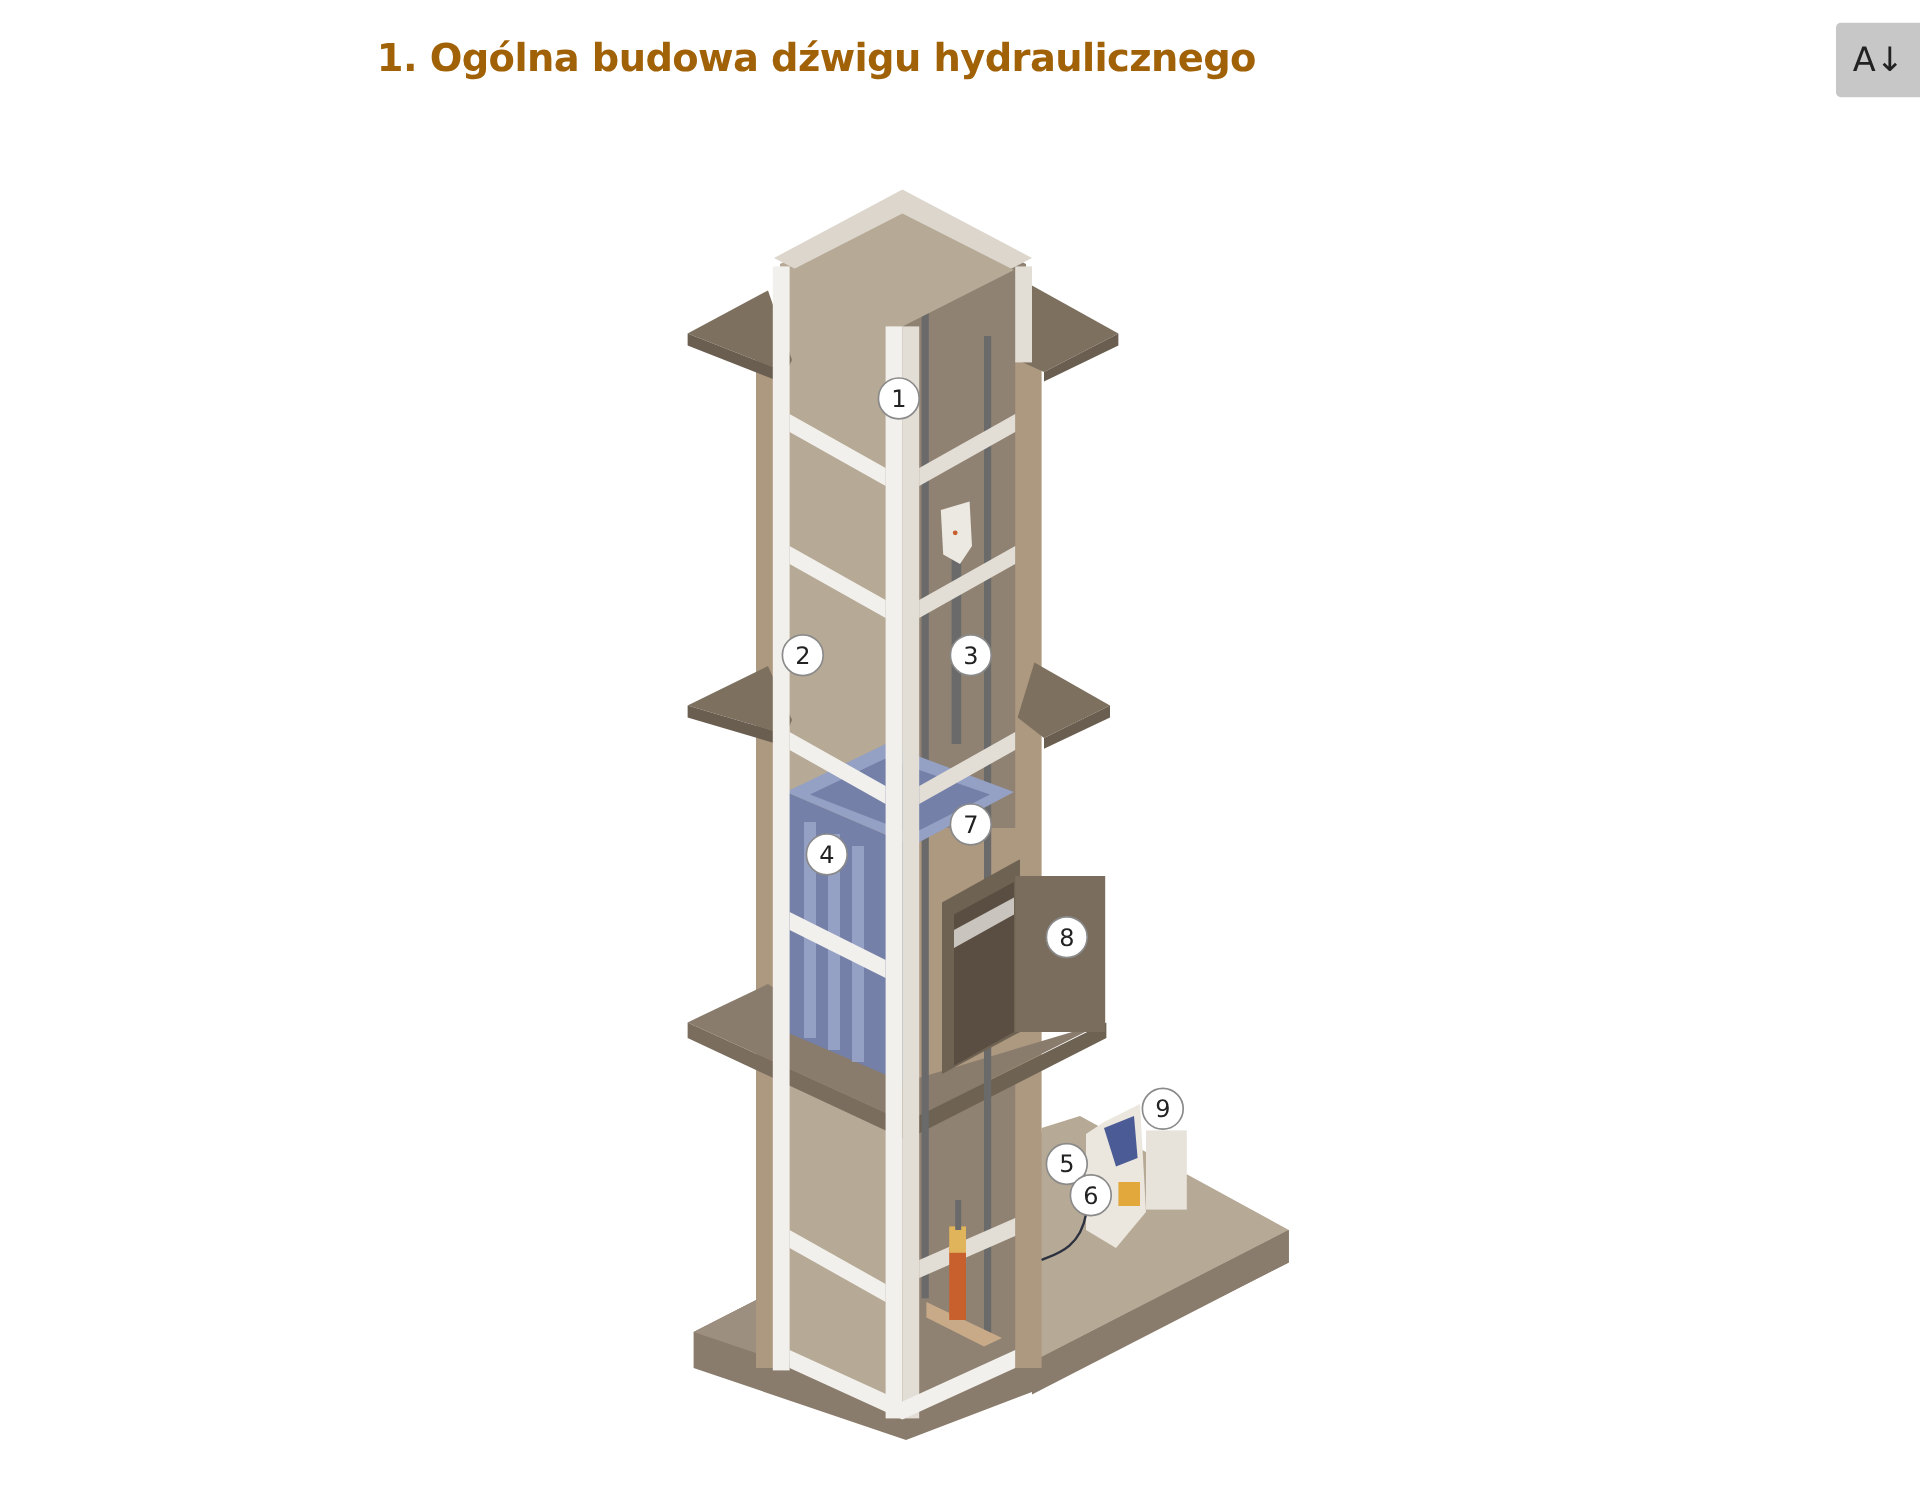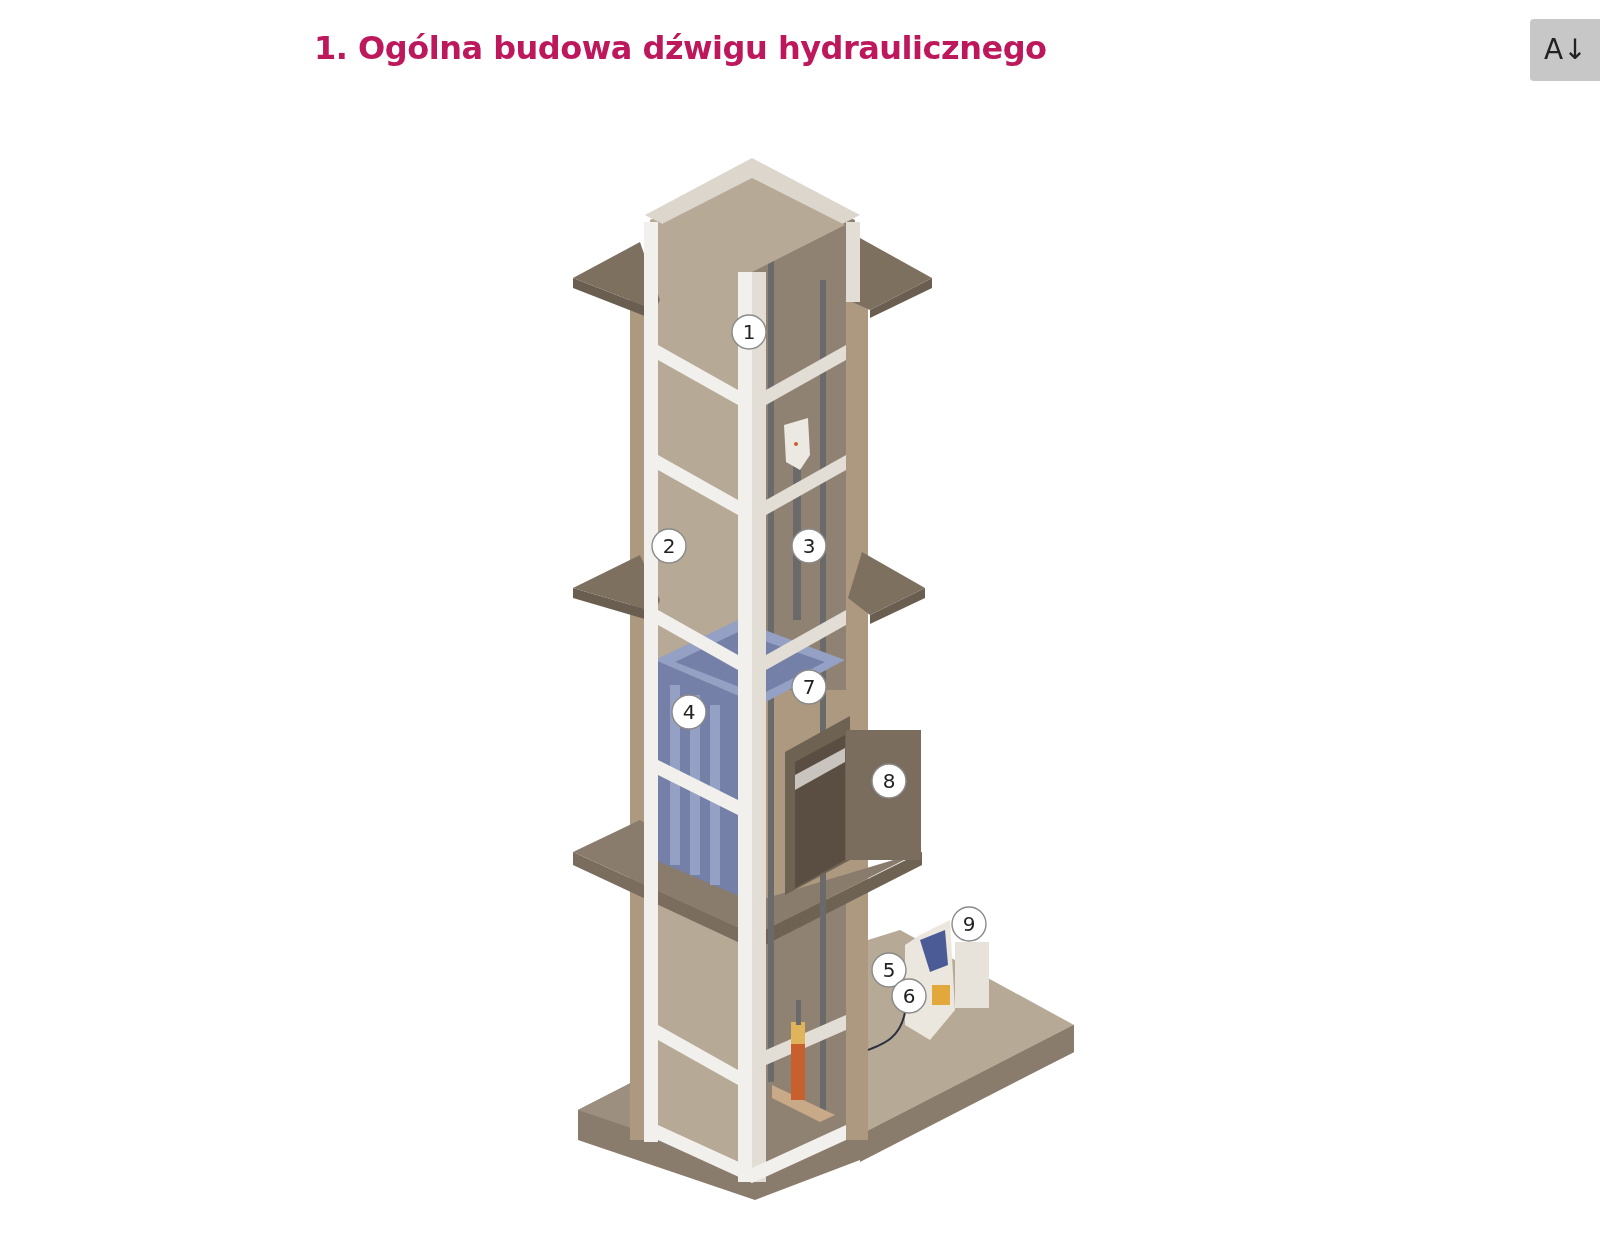--- a/index.html
+++ b/index.html
@@ -1,17 +1,17 @@
 <!DOCTYPE html>
 <html><head>
 <meta charset="utf-8">
 <style>
   html,body{margin:0;padding:0;background:#ffffff;}
   body{width:1600px;height:1256px;position:relative;overflow:hidden;font-family:"Liberation Sans",sans-serif;}
-  .title{position:absolute;left:314px;top:8px;font-size:32px;font-weight:bold;color:#be185d;font-family:"DejaVu Sans",sans-serif;letter-spacing:-0.5px;}
+  .title{position:absolute;left:314px;top:8px;font-size:32px;font-weight:bold;color:#a16207;font-family:"DejaVu Sans",sans-serif;letter-spacing:-0.5px;}
   .a11y-btn{position:absolute;left:1530px;top:19px;width:80px;height:62px;background:#c7c7c7;border-radius:4px 0 0 4px;cursor:pointer;}
   .a11y-btn span{position:absolute;left:14px;top:14px;font-size:28px;color:#222;font-family:"DejaVu Sans",sans-serif;}
   svg.diagram{position:absolute;left:0;top:0;}
   .marker circle{fill:#ffffff;stroke:#8a8a8a;stroke-width:1.4;}
   .marker text{font-family:"DejaVu Sans",sans-serif;font-size:20px;fill:#222;text-anchor:middle;dominant-baseline:central;}
 </style>
 </head>
 <body>
 
 <h1 class="title">1. Ogólna budowa dźwigu hydraulicznego</h1>

